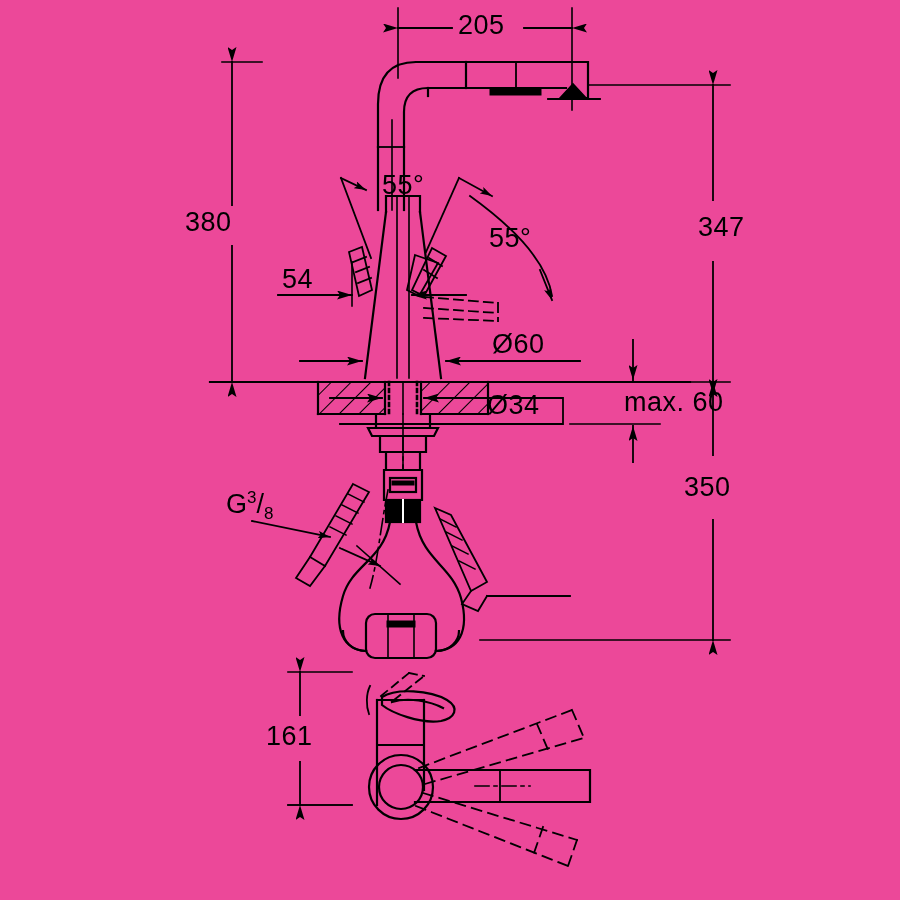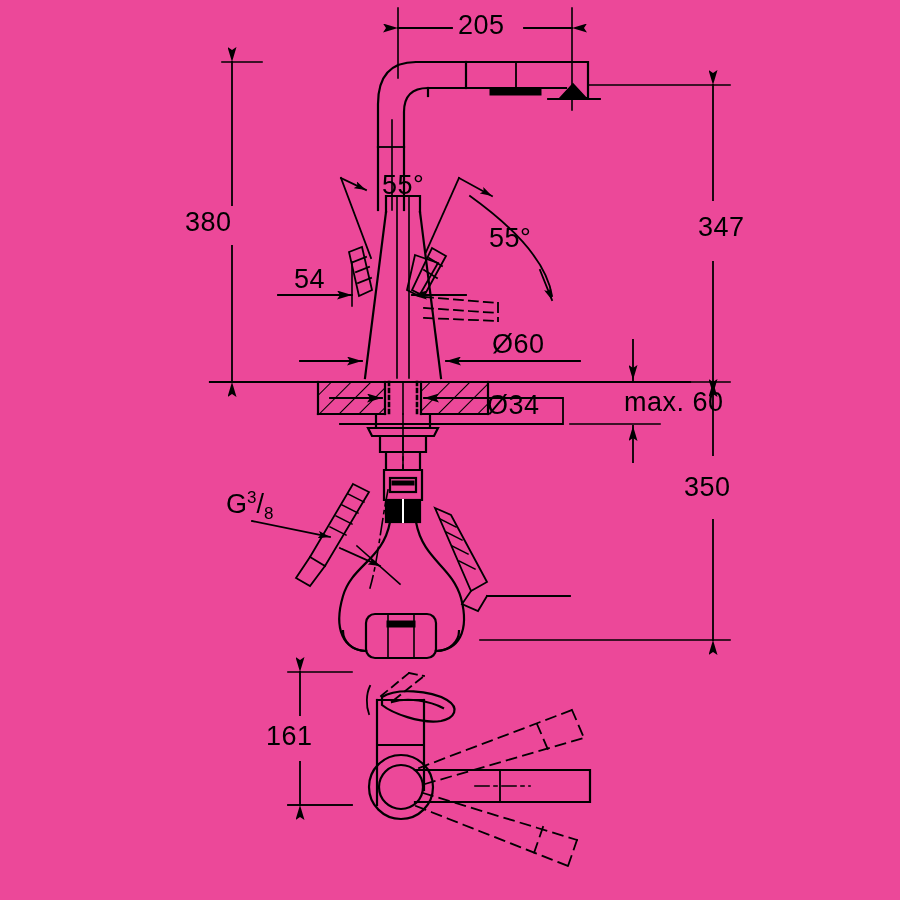--- a/index.html
+++ b/index.html
@@ -290,21 +290,21 @@
       <line x1="288" y1="805" x2="352" y2="805" stroke-width="1.6"></line>
     </g>
 
   </g>
 </svg>
 
 <div class="lbl dimtxt" style="left:458px;top:12px;">205</div>
 
 <div class="lbl dimtxt" style="left:185px;top:209px;">380</div>
 
-<div class="lbl dimtxt" style="left:282px;top:266px;margin-left:12px;">54</div>
+<div class="lbl dimtxt" style="left:282px;top:266px;">54</div>
 
 <div class="lbl dimtxt" style="left:382px;top:172px;">55°</div>
 
 <div class="lbl dimtxt" style="left:489px;top:225px;">55°</div>
 
 <div class="lbl dimtxt" style="left:492px;top:331px;">Ø60</div>
 
 <div class="lbl dimtxt" style="left:487px;top:392px;">Ø34</div>
 
 <div class="lbl dimtxt" style="left:576px;top:389px;margin-left:48px;">max. 60</div>

